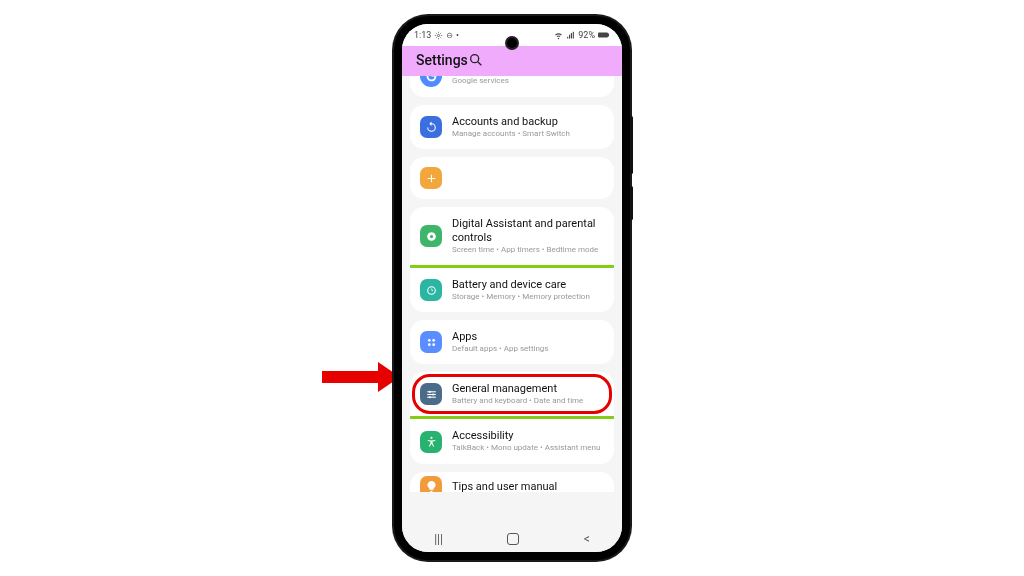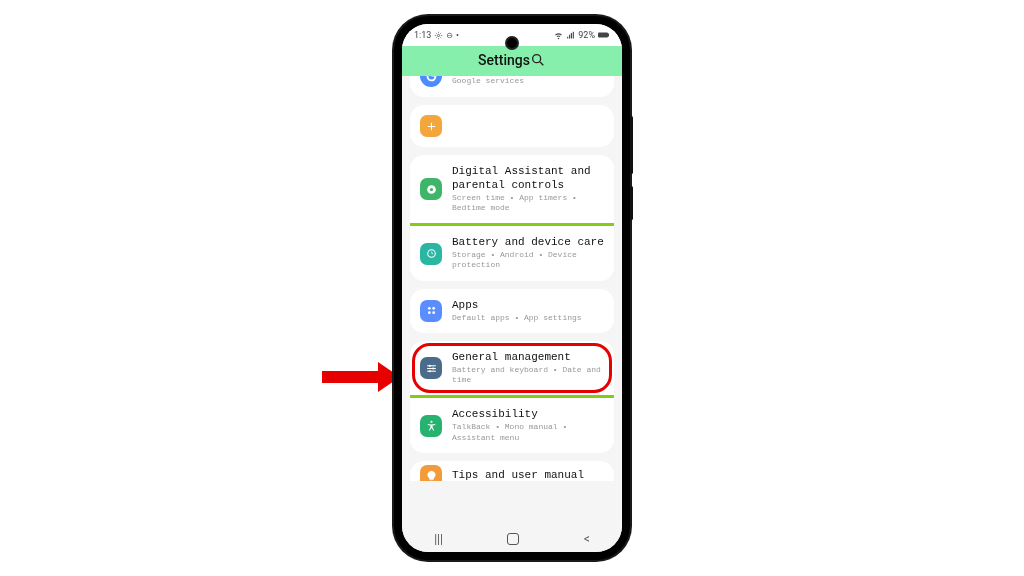--- a/index.html
+++ b/index.html
@@ -9,26 +9,26 @@
   .screen{position:absolute;left:8px;right:8px;top:8px;bottom:8px;background:#f5f5f5;border-radius:26px;overflow:hidden;}
   .camera{position:absolute;left:50%;top:14px;width:10px;height:10px;margin-left:-5px;background:#000;border-radius:50%;box-shadow:0 0 0 2px #222;}
   .side-btn{position:absolute;background:#111;border-radius:2px;}
   .side-btn.vol{right:-3px;top:100px;width:3px;height:58px;}
   .side-btn.pwr{right:-3px;top:170px;width:3px;height:34px;}
   
   .status{height:22px;display:flex;align-items:center;justify-content:space-between;padding:0 12px;font-size:9px;color:#444;background:#fff;}
   .status .left,.status .right{display:flex;align-items:center;gap:3px;}
   .status svg{width:9px;height:9px;}
   
-  .app-header{display:flex;align-items:center;justify-content:center;padding:6px 14px 8px;background:#86efac;}
+  .app-header{display:flex;align-items:center;justify-content:flex-start;padding:6px 14px 8px;background:#f0abfc;}
   .app-header .title{font-size:14px;font-weight:500;color:#111;}
   .search-ic{width:16px;height:16px;}
   
   .list{padding:0 8px 0 8px;}
-  .card{background:#fff;border-radius:14px;margin-bottom:8px;overflow:hidden;font-family:Liberation Mono, monospace;}
+  .card{background:#fff;border-radius:14px;margin-bottom:8px;overflow:hidden;}
   .row{display:flex;align-items:center;padding:10px 10px;position:relative;}
   .row + .row{border-top:3px solid #84cc16;}
   .ic{width:22px;height:22px;border-radius:7px;display:flex;align-items:center;justify-content:center;flex:0 0 22px;margin-right:10px;}
   .ic svg{width:13px;height:13px;fill:#fff;}
   .txt{display:flex;flex-direction:column;min-width:0;}
   .t1{font-size:11px;color:#111;line-height:1.25;}
   .t2{font-size:8px;color:#999;line-height:1.3;}
   .badge{width:8px;height:8px;border-radius:50%;background:#ff7b00;margin-left:auto;}
   
   .row.partial-top{padding-top:0;}
@@ -103,20 +103,33 @@
                   <path fill="#fff" d="M21 12a9 9 0 11-6-8.5l-2 3A5.5 5.5 0 1017.5 12H12V9h9z"></path>
                 </svg>
               </div>
               <div class="txt">
                 <div class="t2">Google services</div>
               </div>
             </div>
           </div>
           <div class="card">
             <div class="row">
+              <div class="ic" style="background: rgb(59, 111, 224);">
+                <svg viewBox="0 0 24 24">
+                  <path fill="#fff" d="M12 4V1L8 5l4 4V6a6 6 0 11-6 6H4a8 8 0 108-8z"></path>
+                </svg>
+              </div>
+              <div class="txt">
+                <div class="t1">Accounts and backup</div>
+                <div class="t2">Manage accounts  •  Smart Switch</div>
+              </div>
+            </div>
+          </div>
+          <div class="card">
+            <div class="row">
               <div class="ic" style="background: rgb(242, 166, 59);">
                 <svg viewBox="0 0 24 24">
                   <path fill="#fff" d="M11 5h2v6h6v2h-6v6h-2v-6H5v-2h6z"></path>
                 </svg>
               </div>
             </div>
           </div>
           <div class="card">
             <div class="row">
               <div class="ic" style="background: rgb(63, 181, 106);">
@@ -132,21 +145,21 @@
             </div>
             <div class="row">
               <div class="ic" style="background: rgb(43, 182, 163);">
                 <svg viewBox="0 0 24 24">
                   <circle cx="12" cy="12" r="7" fill="none" stroke="#fff" stroke-width="2"></circle>
                   <path fill="#fff" d="M12 7v5l3 2"></path>
                 </svg>
               </div>
               <div class="txt">
                 <div class="t1">Battery and device care</div>
-                <div class="t2">Storage  •  Android  •  Device protection</div>
+                <div class="t2">Storage  •  Memory  •  Memory protection</div>
               </div>
             </div>
           </div>
           <div class="card">
             <div class="row">
               <div class="ic" style="background: rgb(90, 141, 255);">
                 <svg viewBox="0 0 24 24">
                   <circle cx="8" cy="8" r="2.5" fill="#fff"></circle>
                   <circle cx="16" cy="8" r="2.5" fill="#fff"></circle>
                   <circle cx="8" cy="16" r="2.5" fill="#fff"></circle>
@@ -179,21 +192,21 @@
             </div>
             <div class="row">
               <div class="ic" style="background: rgb(39, 179, 111);">
                 <svg viewBox="0 0 24 24">
                   <circle cx="12" cy="5" r="2" fill="#fff"></circle>
                   <path fill="#fff" d="M5 9l7 1 7-1v2l-5 1v3l3 6h-2l-3-5-3 5H7l3-6v-3L5 11z"></path>
                 </svg>
               </div>
               <div class="txt">
                 <div class="t1">Accessibility</div>
-                <div class="t2">TalkBack  •  Mono manual  •  Assistant menu</div>
+                <div class="t2">TalkBack  •  Mono update  •  Assistant menu</div>
               </div>
             </div>
           </div>
           <div class="card cut-bot">
             <div class="row" style="height: 10px; padding-bottom: 0px; overflow: hidden;">
               <div class="ic" style="background: rgb(243, 154, 59);">
                 <svg viewBox="0 0 24 24">
                   <path fill="#fff" d="M12 2a7 7 0 00-4 13v3h8v-3a7 7 0 00-4-13zM10 20h4v2h-4z"></path>
                 </svg>
               </div>

